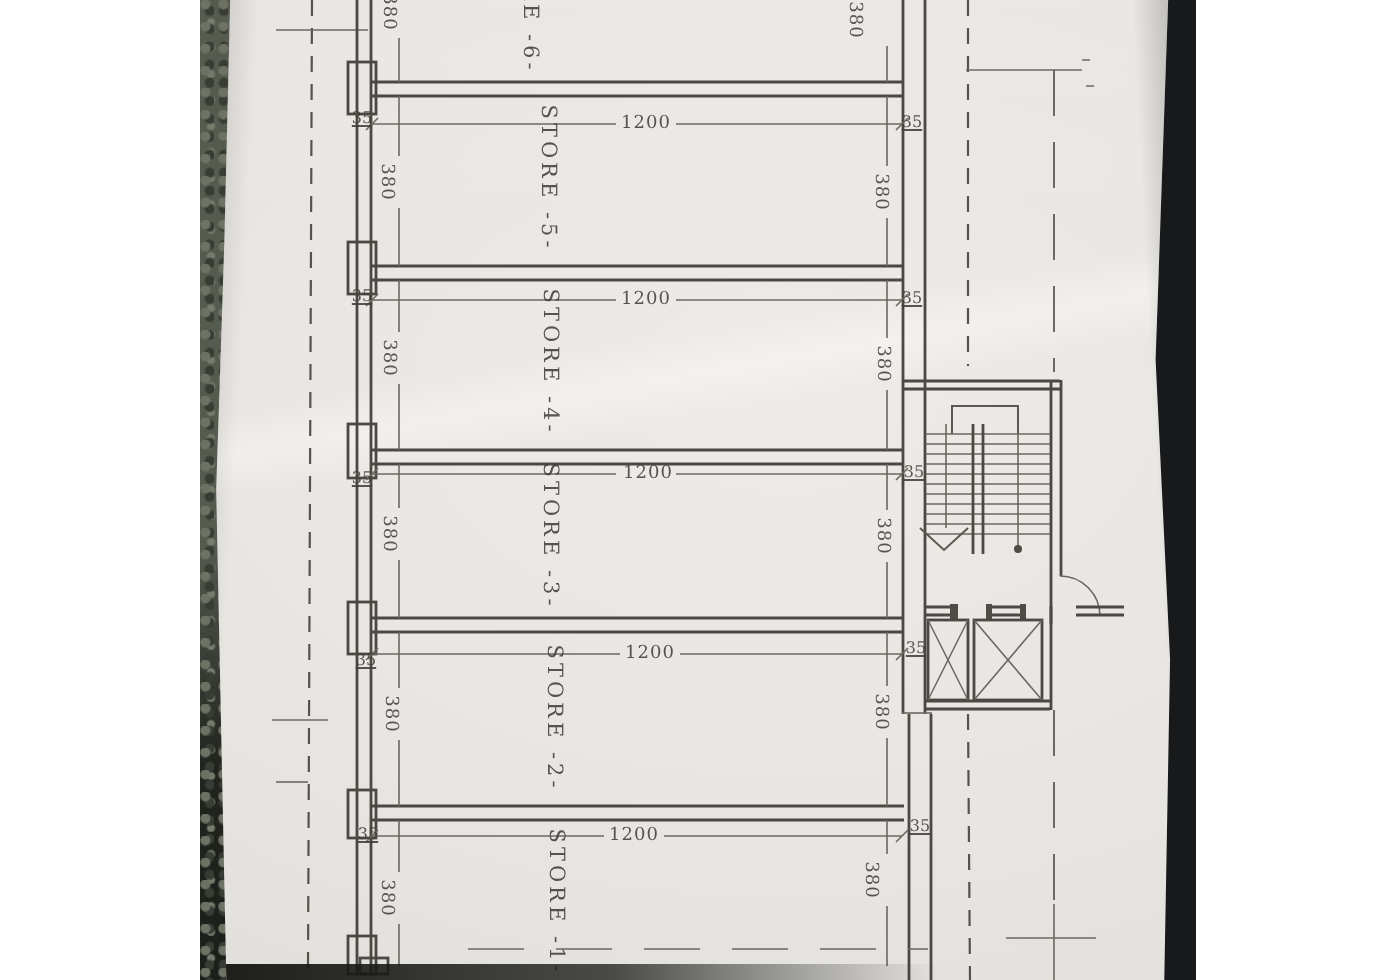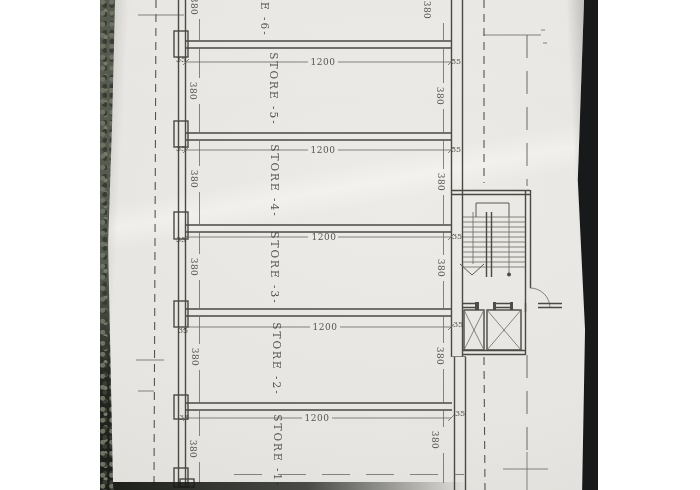--- a/index.html
+++ b/index.html
@@ -29,21 +29,21 @@
   .ln{stroke:#5a584f;stroke-width:1;fill:none;}
   .wall{stroke:#4b4943;stroke-width:1.4;fill:none;}
   .thin{stroke:#6a6860;stroke-width:.8;fill:none;}
   .dash{stroke:#55534c;stroke-width:1.1;fill:none;stroke-dasharray:8 6;}
   .cdash{stroke:#5d5b54;stroke-width:.9;fill:none;stroke-dasharray:23 13;}
   .jamb{fill:#4e4c45;stroke:none;}
   .t{position:absolute;transform:translate(-50%,-50%);color:#413f39;white-space:nowrap;
      opacity:.88;font-size:9px;letter-spacing:.5px;}
   .rot{transform:translate(-50%,-50%) rotate(90deg);}
   .room{font-size:10.5px;letter-spacing:2px;}
-  .wt{font-size:8px;letter-spacing:0;}
+  .wt{font-size:8px;letter-spacing:0;text-decoration:underline;}
 </style>
 </head>
 <body>
 
 <div class="screen">
   <div class="photo-bg"></div>
   <div class="floor-strip"></div>
 
   <div class="paper">
 

